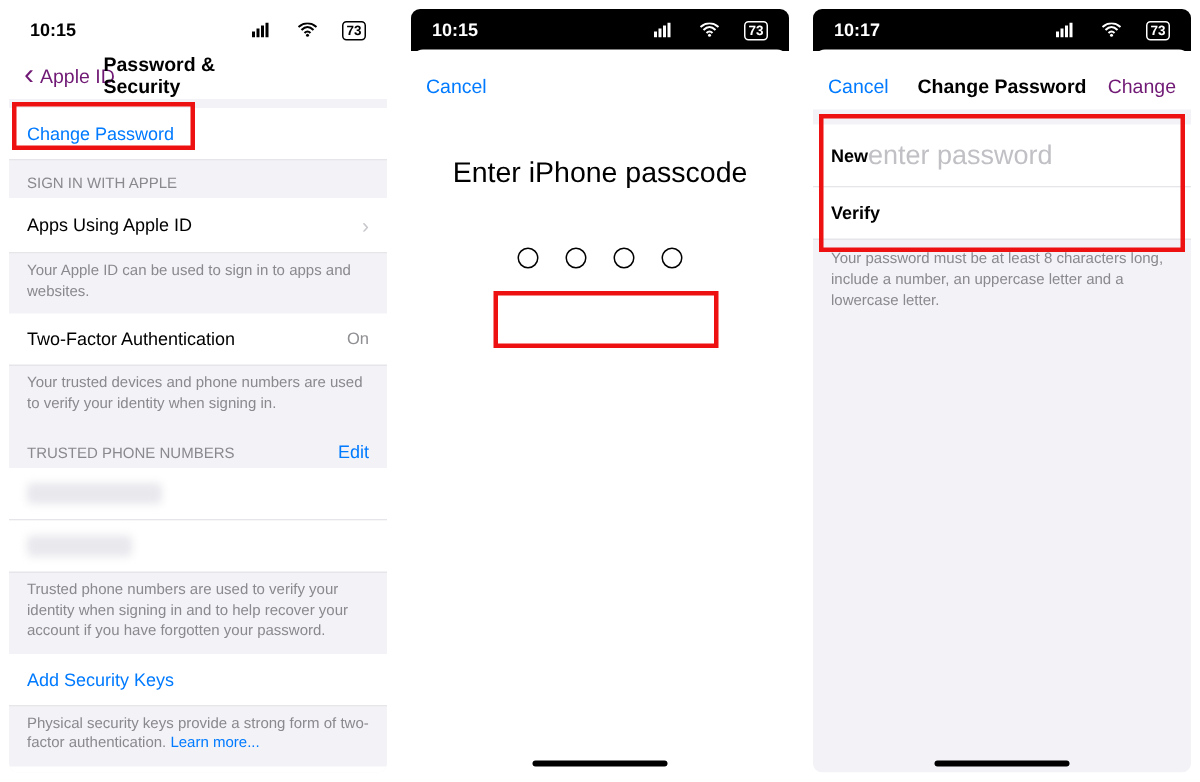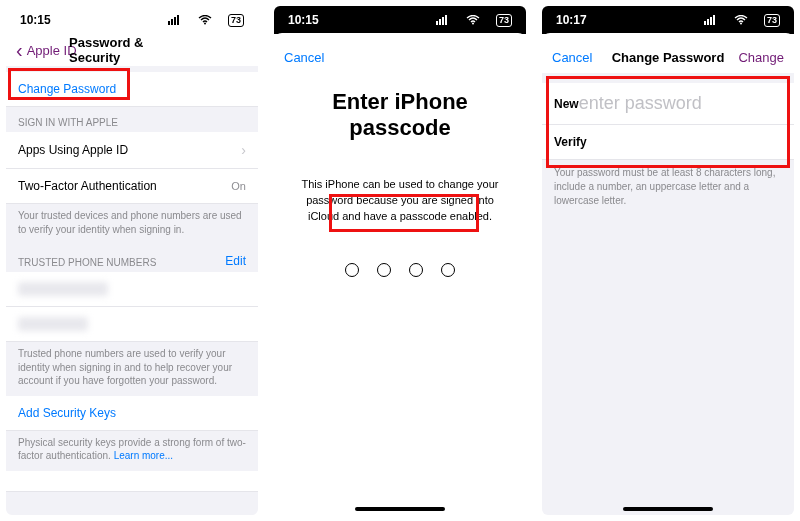--- a/index.html
+++ b/index.html
@@ -100,21 +100,21 @@
     filter: blur(3px);
     border-radius: 3px;
   }
   
   .passcode {
     flex: 1;
     text-align: center;
     padding: 0 22px;
     color: #000;
   }
-  .passcode h1 { font-size: 22px; font-weight: 700; margin-top: 16px; }
+  .passcode h1 { font-size: 19px; font-weight: 400; margin-top: 32px; }
   .passcode p { font-size: 11px; color: #000; margin-top: 36px; line-height: 1.45; }
   .digits {
     margin-top: 28px;
     display: flex;
     justify-content: center;
     gap: 18px;
     padding: 10px 18px;
   }
   .digit { width: 14px; height: 14px; border: 1.5px solid #000; border-radius: 50%; }
   
@@ -182,20 +182,21 @@
   <div class="settings">
     <div style="height:6px"></div>
     <div class="cell link">
         <span>Change Password</span>
       </div>
     <div class="grouphdr">SIGN IN WITH APPLE</div>
     <div class="cell">
         <span>Apps Using Apple ID</span>
         <span class="chev">›</span>
       </div>
+    <div class="footer">Your Apple ID can be used to sign in to apps and websites.</div>
     <div class="cell">
         <span>Two-Factor Authentication</span>
         <span class="val">On</span>
       </div>
     <div class="footer">Your trusted devices and phone numbers are used to verify your identity when signing in.</div>
     <div class="grouphdr">
         <span>TRUSTED PHONE NUMBERS</span>
         <span class="edit">Edit</span>
       </div>
     <div class="cell">
@@ -233,21 +234,20 @@
     </span>
   </div>
   <div class="sheettop"></div>
   <div class="navhdr">
     <span class="action">Cancel</span>
     <span></span>
       <span></span>
   </div>
   <div class="passcode">
     <h1>Enter iPhone passcode</h1>
-    <p>This iPhone can be used to change your password because you are signed into iCloud and have a passcode enabled.</p>
     <div class="digits">
       <span class="digit"></span>
       <span class="digit"></span>
       <span class="digit"></span>
       <span class="digit"></span>
     </div>
   </div>
   <div class="homebar"></div>
   <div class="hl hl2"></div>
 </div>

